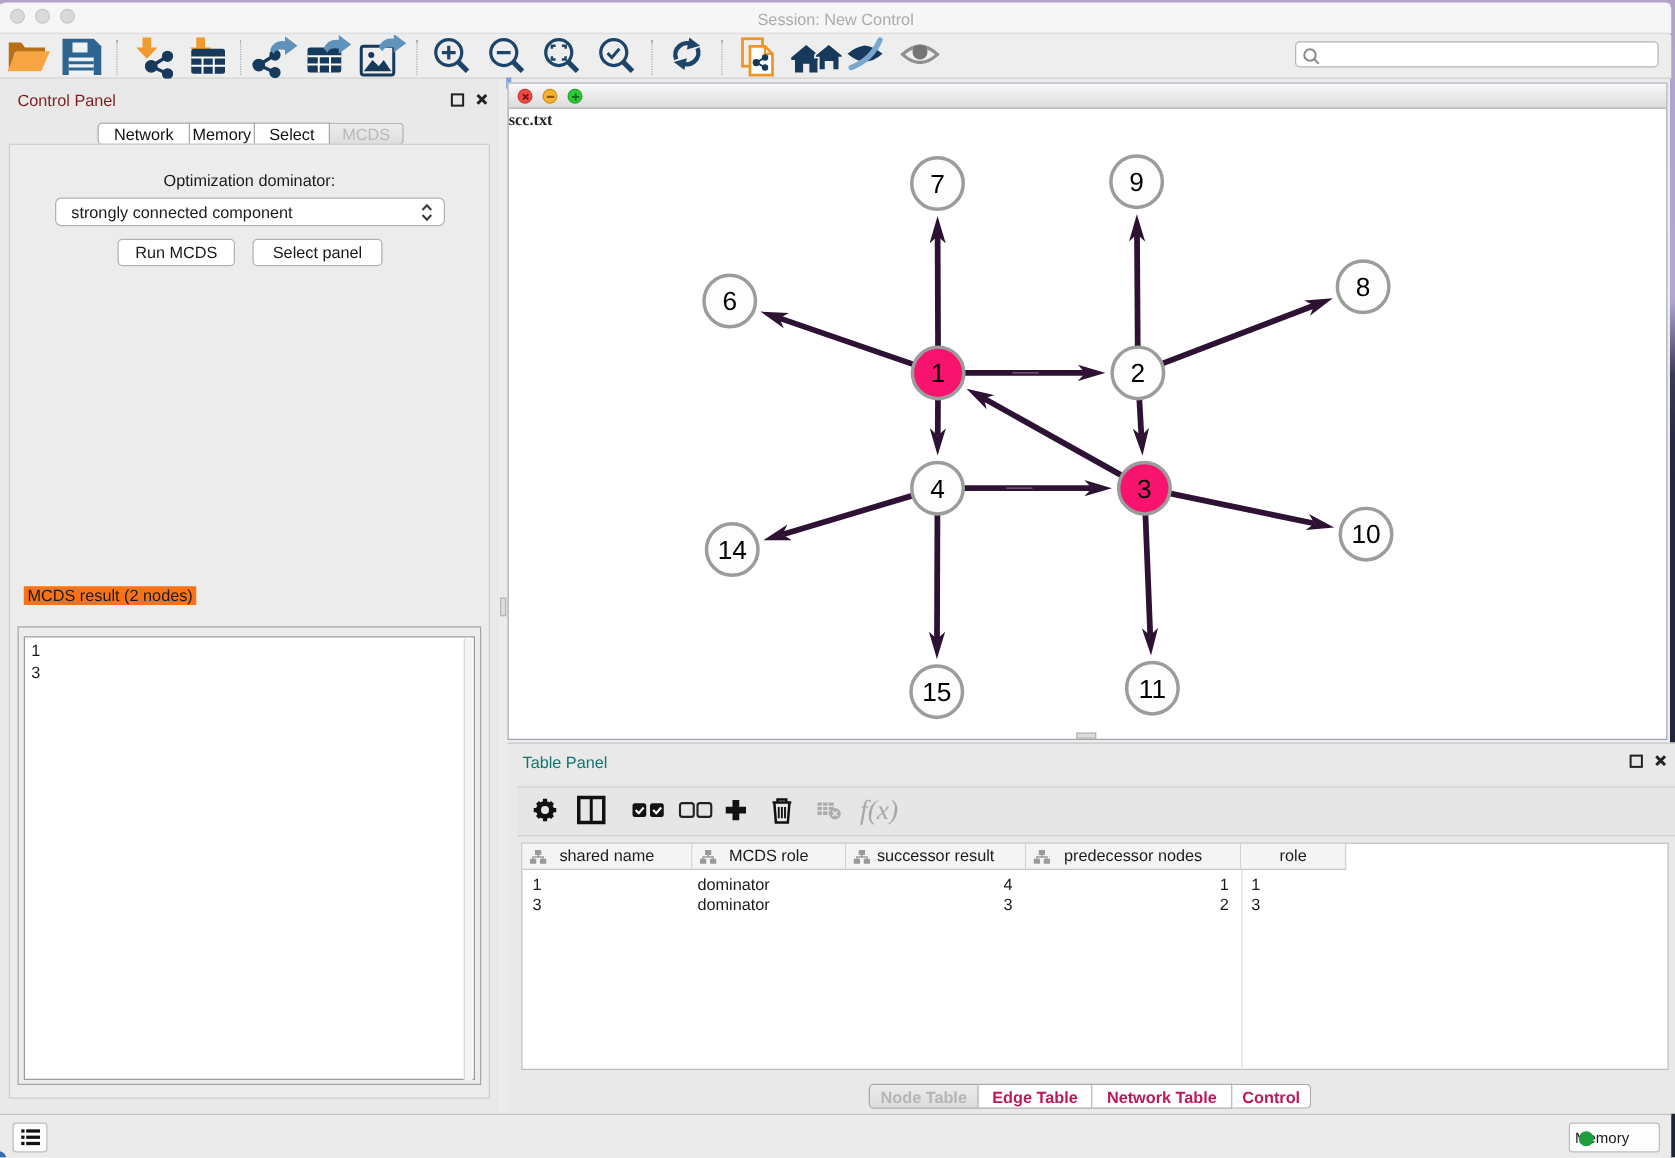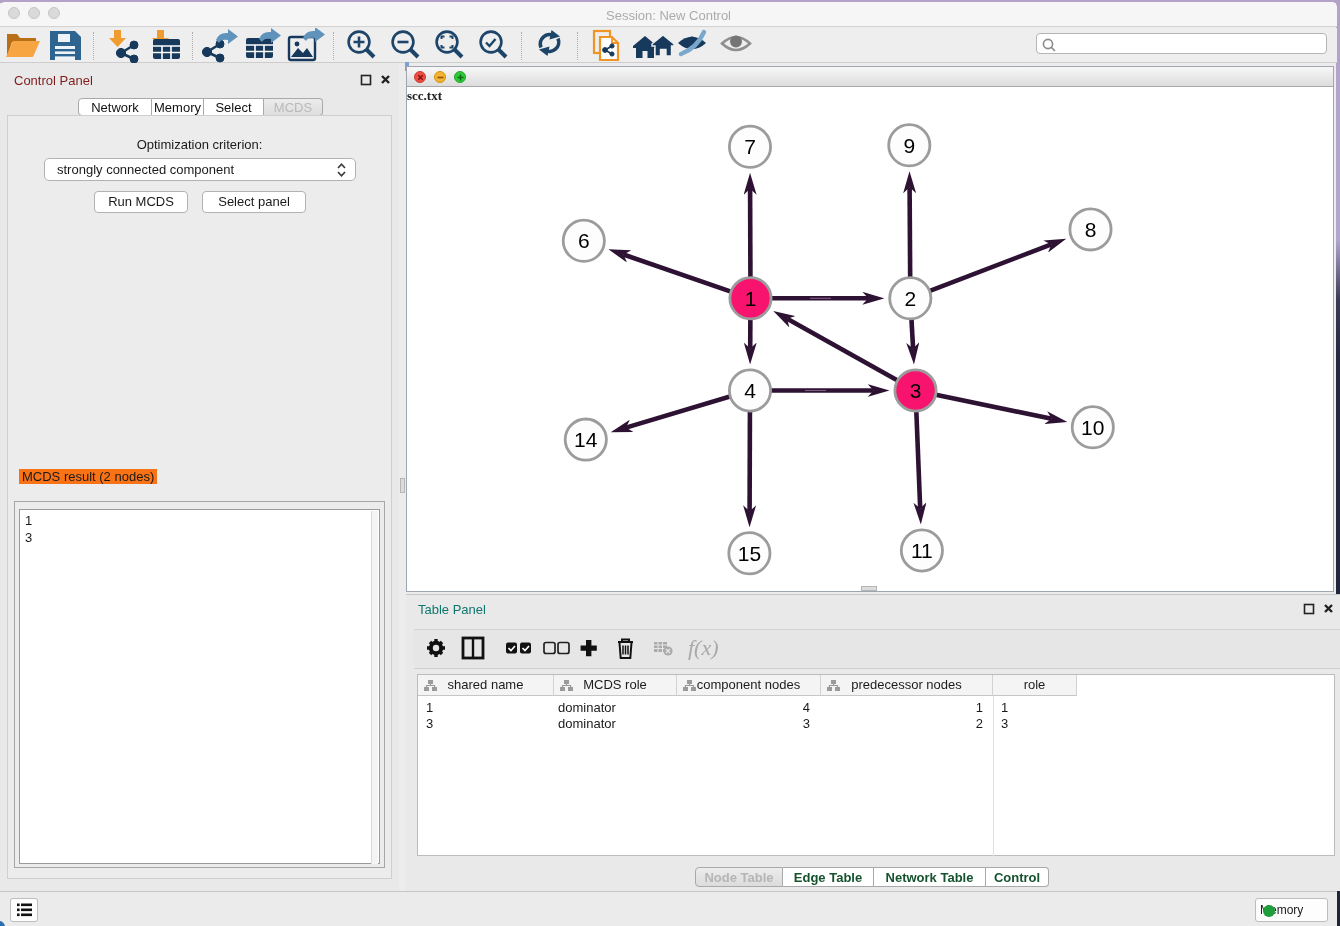--- a/index.html
+++ b/index.html
@@ -40,21 +40,21 @@
 #net-title-text { width:100%; text-align:left; top:21px; font-size:13px; font-weight:bold; color:#222;font-family:Liberation Serif, serif; }
 .tl2 { position:absolute; top:4px; width:12px; height:12px; border-radius:50%; }
 
 
 #tpanel { left:406px; top:594px; width:934px; height:297px; background:#e9e9e9; border-top:1px solid #c6c6c6; }
 #tp-title { left:12px; top:7px; font-size:13px; color:#0f766e; }
 #tp-toolbar { left:8px; top:34px; width:1318px; height:40px; background:#e6e6e6; border-top:1px solid #d2d2d2; border-bottom:1px solid #cfcfcf; }
 #tbl { left:11px; top:79px; width:918px; height:182px; background:#fff; border:1px solid #bcbcbc; }
 .th { position:absolute; top:0; height:21px; background:#f4f4f4; border-right:1px solid #d2d2d2; border-bottom:1px solid #c6c6c6; font-size:13px; text-align:center; line-height:20px; color:#1c1c1c; }
 .td { position:absolute; font-size:13px; height:16px; line-height:16px; }
-.btab { position:absolute; top:272px; height:20px; background:#fff; border:1px solid #a9a9a9; font-size:13px; font-weight:bold; text-align:center; line-height:19px; color:#14532d; }
+.btab { position:absolute; top:272px; height:20px; background:#fff; border:1px solid #a9a9a9; font-size:13px; font-weight:bold; text-align:center; line-height:19px; color:#be185d; }
 
 
 #statusbar { left:0; top:891px; width:1337px; height:35px; background:#ebebeb; border-top:1px solid #c6c6c6; }
 #sb-left { left:10px; top:6px; width:28px; height:24px; background:#fdfdfd; border:1px solid #bdbdbd; border-radius:3px; }
 #sb-mem { left:1255px; top:6px; width:73px; height:24px; background:#fdfdfd; border:1px solid #bdbdbd; border-radius:3px; font-size:12px; line-height:22px; text-align:left; padding-left:4px; }
 </style>
 </head>
 <body>
 <div class="abs" id="wp-top"></div>
 <div class="abs" id="wp-right"></div>
@@ -193,21 +193,21 @@
   <div class="abs" id="cp-title">Control Panel</div>
   <svg class="abs" style="left:360px;top:11px;" width="32" height="12" viewBox="0 0 32 12">
     <rect x="1.5" y="1.5" width="9" height="9" fill="none" stroke="#222" stroke-width="1.6"></rect>
     <path d="M22 2 L29 9 M29 2 L22 9" stroke="#222" stroke-width="2.4" fill="none"></path>
   </svg>
   <div class="tab" style="left:78px;width:74px;border-radius:4px 0 0 4px;">Network</div>
   <div class="tab" style="left:152px;width:52px;border-left:none;">Memory</div>
   <div class="tab" style="left:204px;width:60px;border-left:none;">Select</div>
   <div class="tab" style="left:264px;width:59px;border-left:none;border-radius:0 4px 4px 0;background:linear-gradient(#ececec,#dedede);color:#b9b9b9;">MCDS</div>
   <div class="abs" id="cp-content"></div>
-  <div class="abs" id="opt-label">Optimization criterion:</div>
+  <div class="abs" id="opt-label">Optimization dominator:</div>
   <div class="abs" id="combo">strongly connected component
     <svg class="abs" style="right:8px;top:3px;" width="11" height="16" viewBox="0 0 11 16">
       <path d="M2 6 L5.5 2.2 L9 6" fill="none" stroke="#3c3c3c" stroke-width="1.7"></path>
       <path d="M2 10 L5.5 13.8 L9 10" fill="none" stroke="#3c3c3c" stroke-width="1.7"></path>
     </svg>
   </div>
   <div class="btn" style="left:94px;width:94px;">Run MCDS</div>
   <div class="btn" style="left:202px;width:104px;">Select panel</div>
   <div class="abs" id="grp">
     <div class="abs" id="grp-inner">1<br>3<div id="grp-sb"></div></div>
@@ -332,21 +332,21 @@
       <path d="M240 16 h13 M240 19.5 h13 M244 13 v10 M248.5 13 v10" stroke="#e6e6e6" stroke-width="1"></path>
       <circle cx="254" cy="22" r="4.6" fill="#ababab"></circle>
       <path d="M252 20 l4 4 M256 20 l-4 4" stroke="#e6e6e6" stroke-width="1.4"></path>
     </g>
 
     <text x="274" y="26" font-family="Liberation Serif, serif" font-style="italic" font-size="22" fill="#a8a8a8">f(x)</text>
   </svg>
   <div class="abs" id="tbl">
     <div class="th" style="left:0;width:136px;">shared name</div>
     <div class="th" style="left:136px;width:123px;">MCDS role</div>
-    <div class="th" style="left:259px;width:144px;">component nodes</div>
+    <div class="th" style="left:259px;width:144px;">successor result</div>
     <div class="th" style="left:403px;width:172px;">predecessor nodes</div>
     <div class="th" style="left:575px;width:84px;">role</div>
     <div class="td" style="left:8px;top:25px;">1</div>
     <div class="td" style="left:140px;top:25px;">dominator</div>
     <div class="td" style="left:259px;top:25px;width:133px;text-align:right;">4</div>
     <div class="td" style="left:403px;top:25px;width:162px;text-align:right;">1</div>
     <div class="td" style="left:583px;top:25px;">1</div>
     <div class="td" style="left:8px;top:41px;">3</div>
     <div class="td" style="left:140px;top:41px;">dominator</div>
     <div class="td" style="left:259px;top:41px;width:133px;text-align:right;">3</div>

